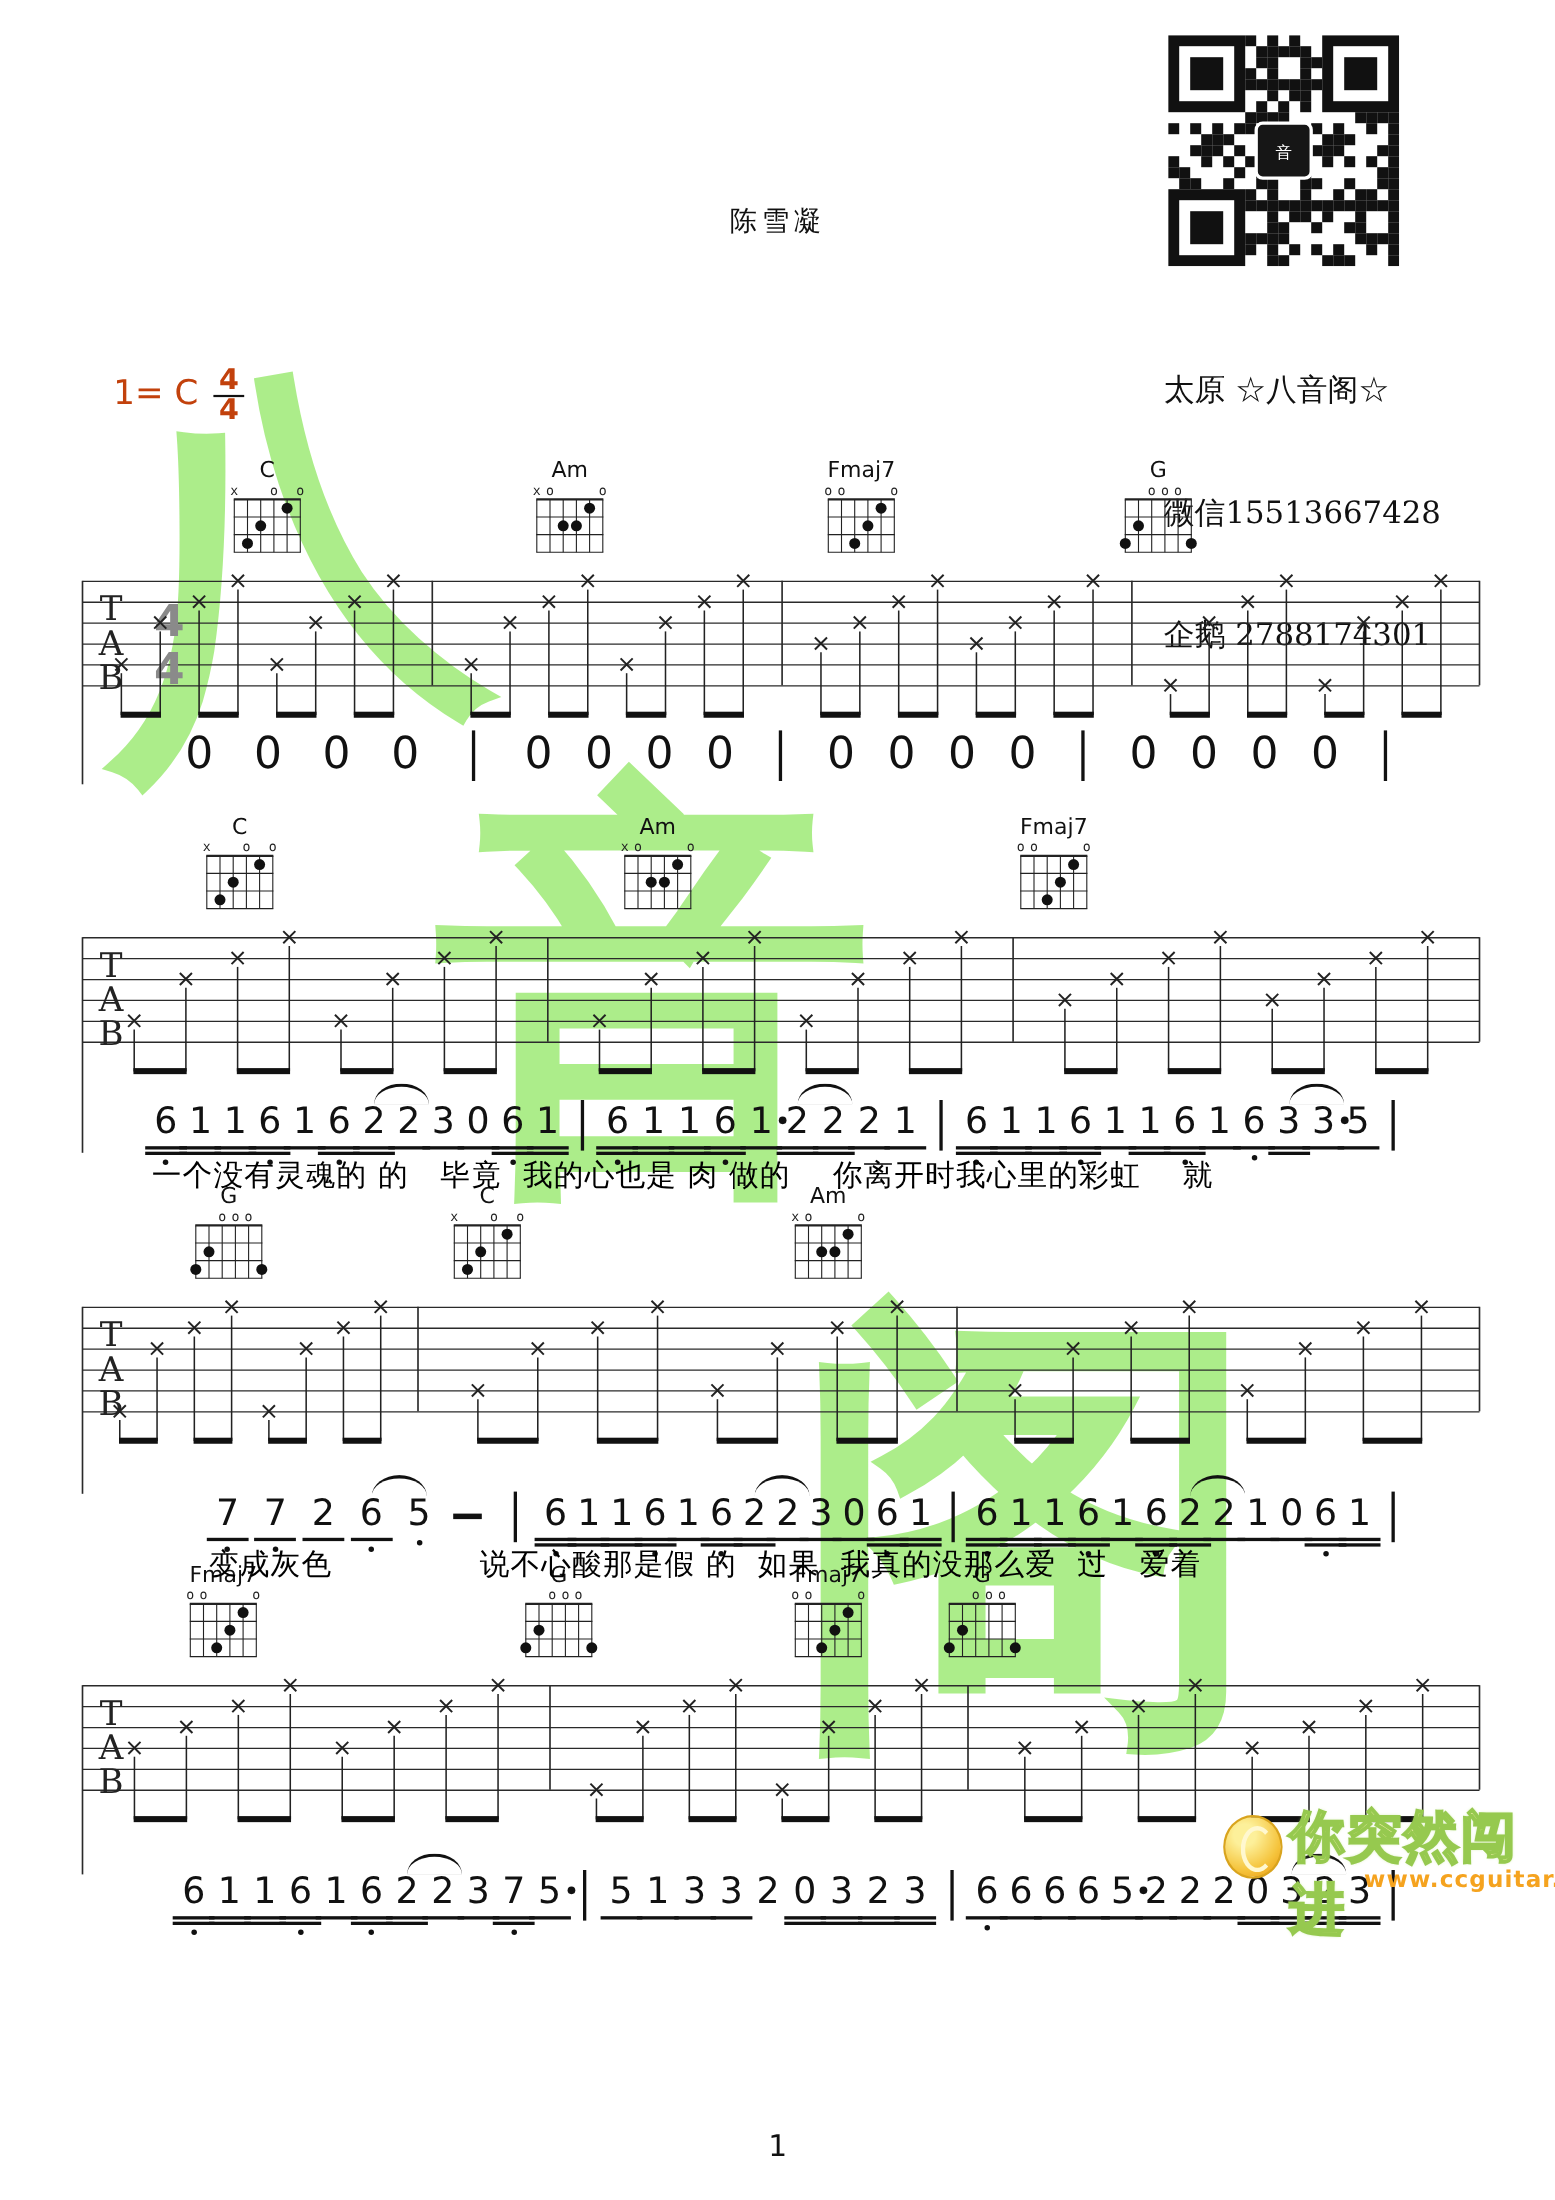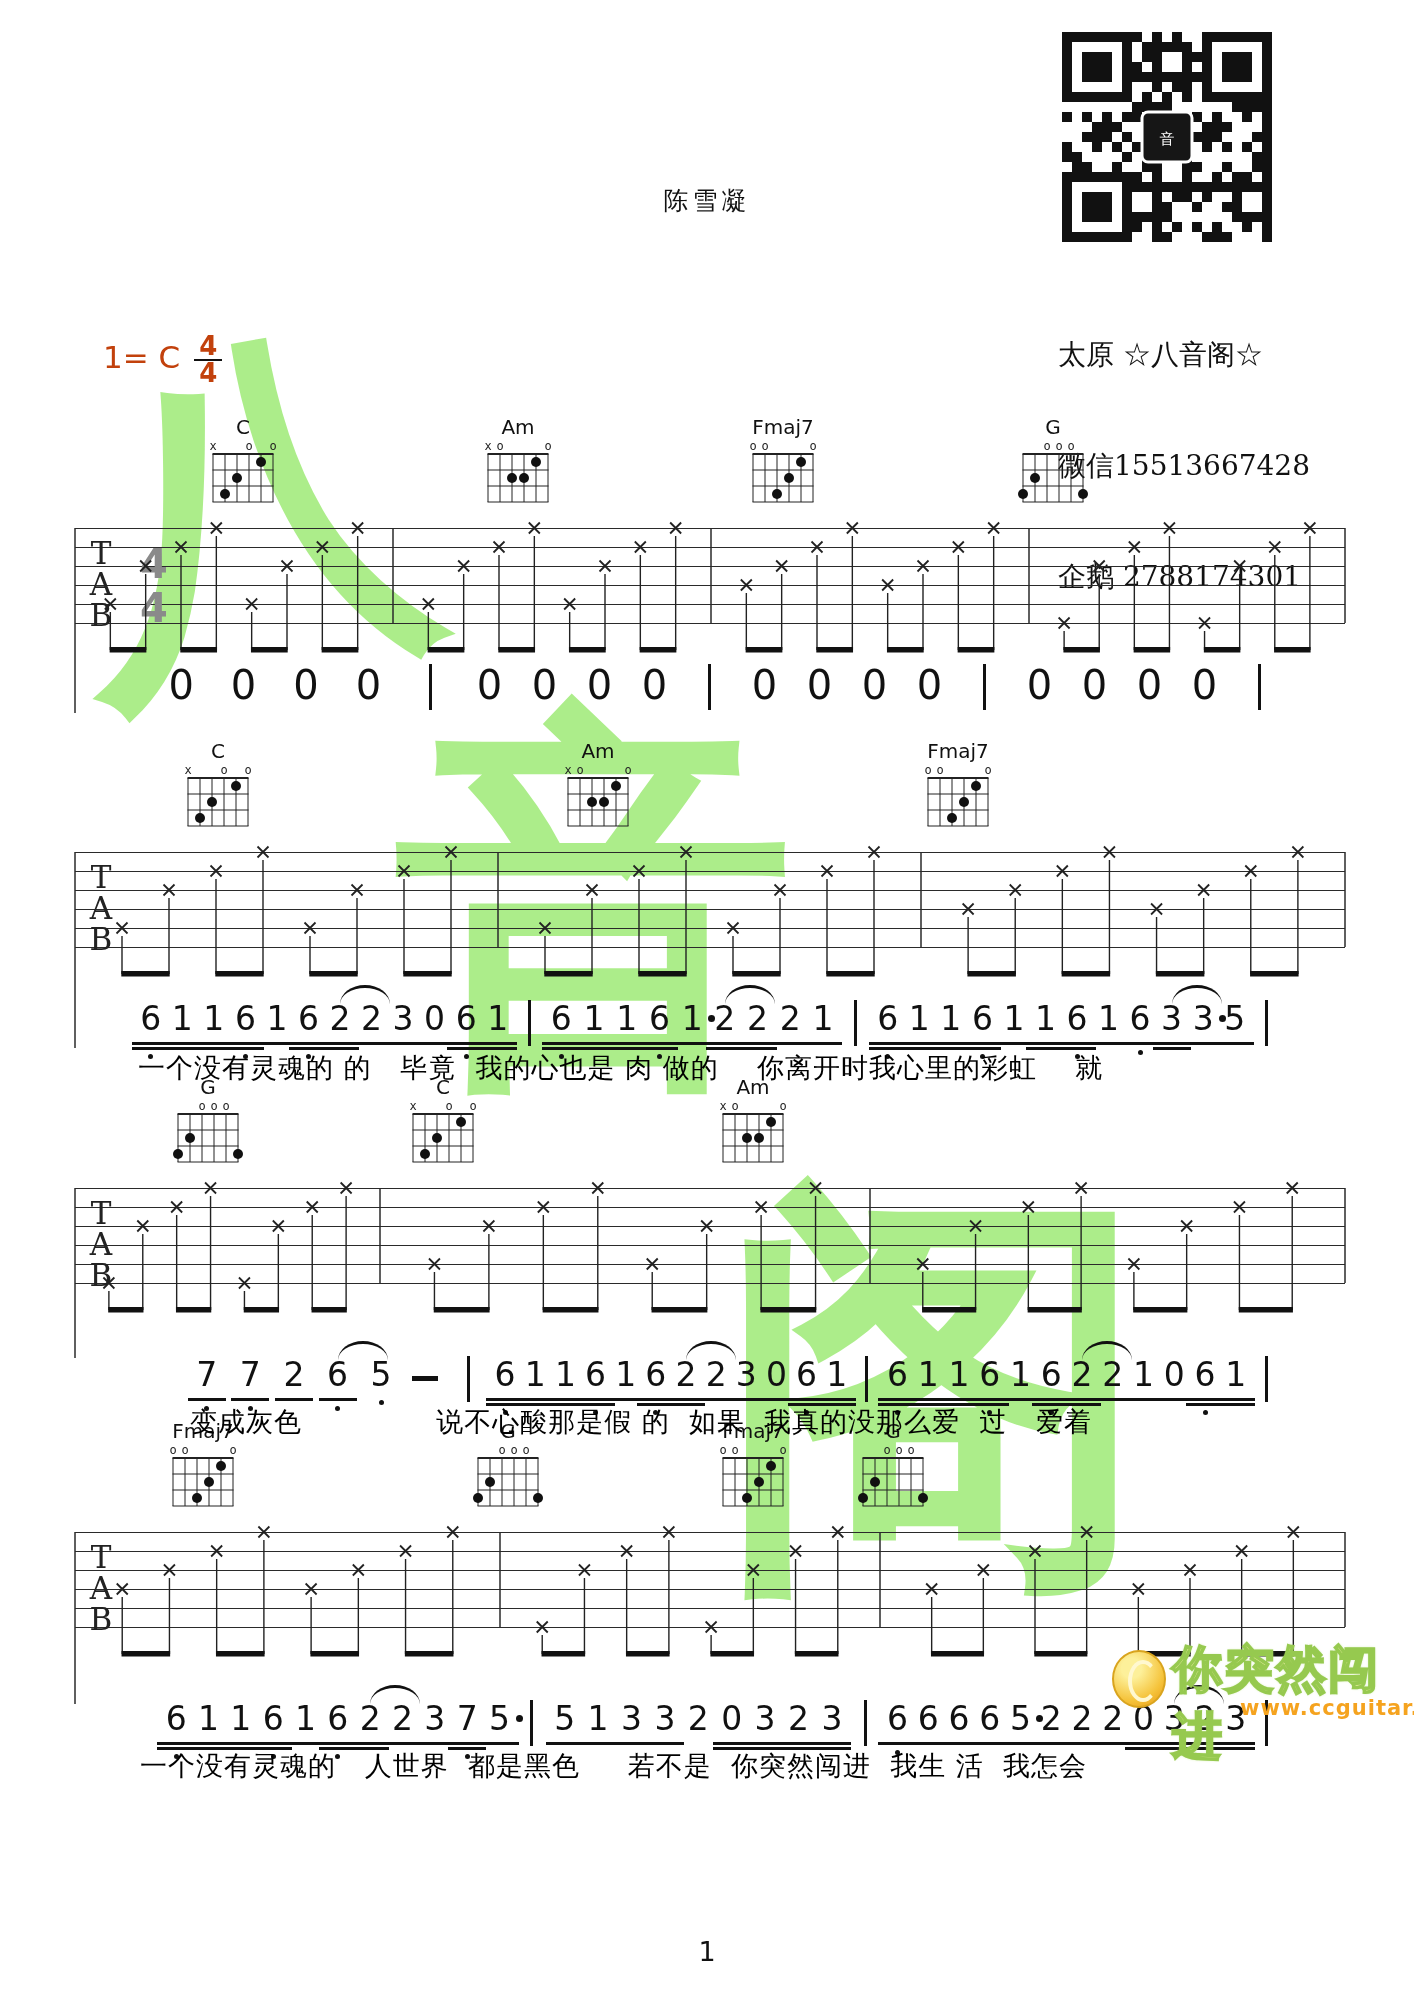--- a/index.html
+++ b/index.html
@@ -1458,14 +1458,13 @@
         <div class="ul u1"></div>
         <div class="ul u2"></div>
       </div>
       <div class="tok" style="left: 1220.85px;">
         <div class="dg">3</div>
         <div class="ul u1"></div>
         <div class="ul u2"></div>
       </div>
       <div class="tok bar" style="left: 1265.12px;"></div>
     </div>
-    <div class="lyrics" style="top: 1748px; left: 140px;">一个没有灵魂的   人世界  都是黑色     若不是  你突然闯进  我生 活  我怎会</div>
   </div>
 
 </body></html>

